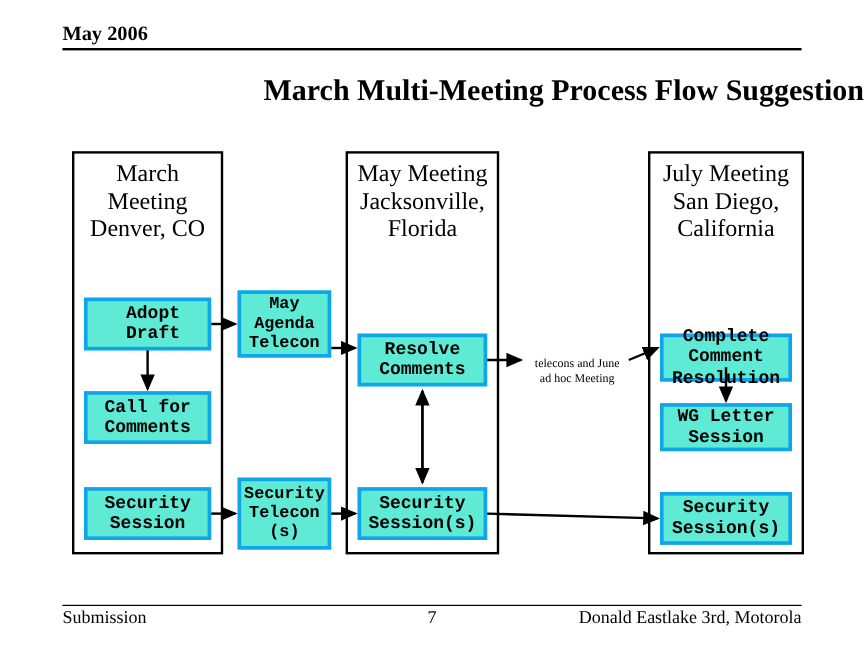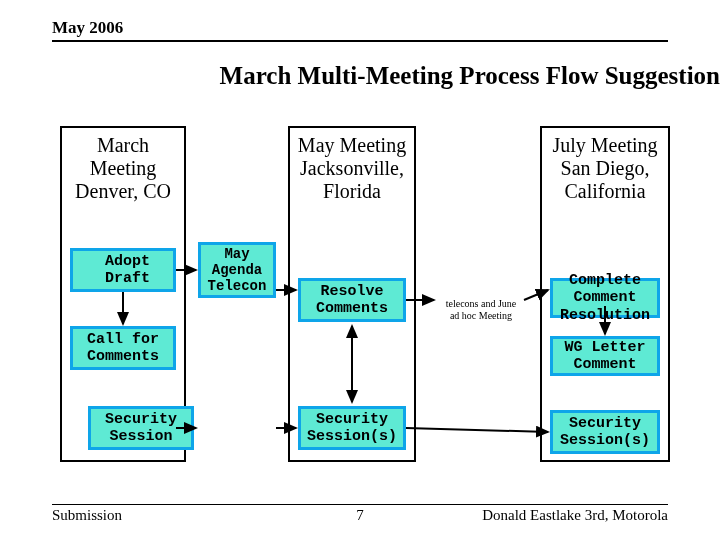--- a/index.html
+++ b/index.html
@@ -60,37 +60,38 @@
     <span>May 2006</span>
   </div>
 
   <div class="title">March Multi-Meeting Process Flow Suggestion</div>
 
   <div class="col" style="left:60px; top:126px; width:126px; height:336px;">
     <div class="col-title">March Meeting Denver, CO</div>
   </div>
   <div class="box" style="left:70px; top:248px; width:106px; height:44px;padding-left:13px;">Adopt Draft</div>
   <div class="box" style="left:70px; top:326px; width:106px; height:44px;">Call for Comments</div>
-  <div class="box" style="left:70px; top:406px; width:106px; height:44px;margin-left:18px;">Security Session</div>
+  <div class="box" style="left:70px; top:406px; width:106px; height:44px;">Security Session</div>
 
   <div class="box small" style="left:198px; top:242px; width:78px; height:56px;">May Agenda Telecon</div>
+  <div class="box small" style="left:198px; top:398px; width:78px; height:60px;">Security Telecon (s)</div>
 
   <div class="col" style="left:288px; top:126px; width:128px; height:336px;">
     <div class="col-title">May Meeting Jacksonville, Florida</div>
   </div>
   <div class="box" style="left:298px; top:278px; width:108px; height:44px;">Resolve Comments</div>
   <div class="box" style="left:298px; top:406px; width:108px; height:44px;">Security Session(s)</div>
 
   <div class="free-text" style="left:440px; top:298px; width:82px;">telecons and June ad hoc Meeting</div>
 
   <div class="col" style="left:540px; top:126px; width:130px; height:336px;">
     <div class="col-title">July Meeting San Diego, California</div>
   </div>
   <div class="box" style="left:550px; top:250px; width:110px; height:40px;margin-top:28px;">Complete Comment Resolution</div>
-  <div class="box" style="left:550px; top:336px; width:110px; height:40px;">WG Letter Comment</div>
+  <div class="box" style="left:550px; top:336px; width:110px; height:40px;">WG Letter Session</div>
   <div class="box" style="left:550px; top:410px; width:110px; height:44px;">Security Session(s)</div>
 
   <svg class="arrows">
     <defs>
       <marker id="ah" markerWidth="8" markerHeight="8" refX="6" refY="3" orient="auto">
         <path d="M0,0 L7,3 L0,6 Z" fill="#000"></path>
       </marker>
     </defs>
 
     <line x1="123" y1="292" x2="123" y2="324" stroke="#000" stroke-width="2" marker-end="url(#ah)"></line>

